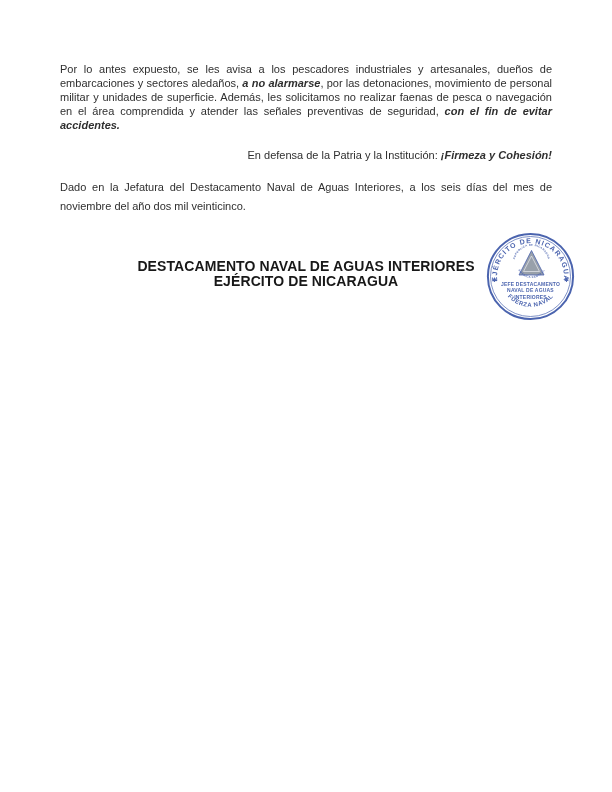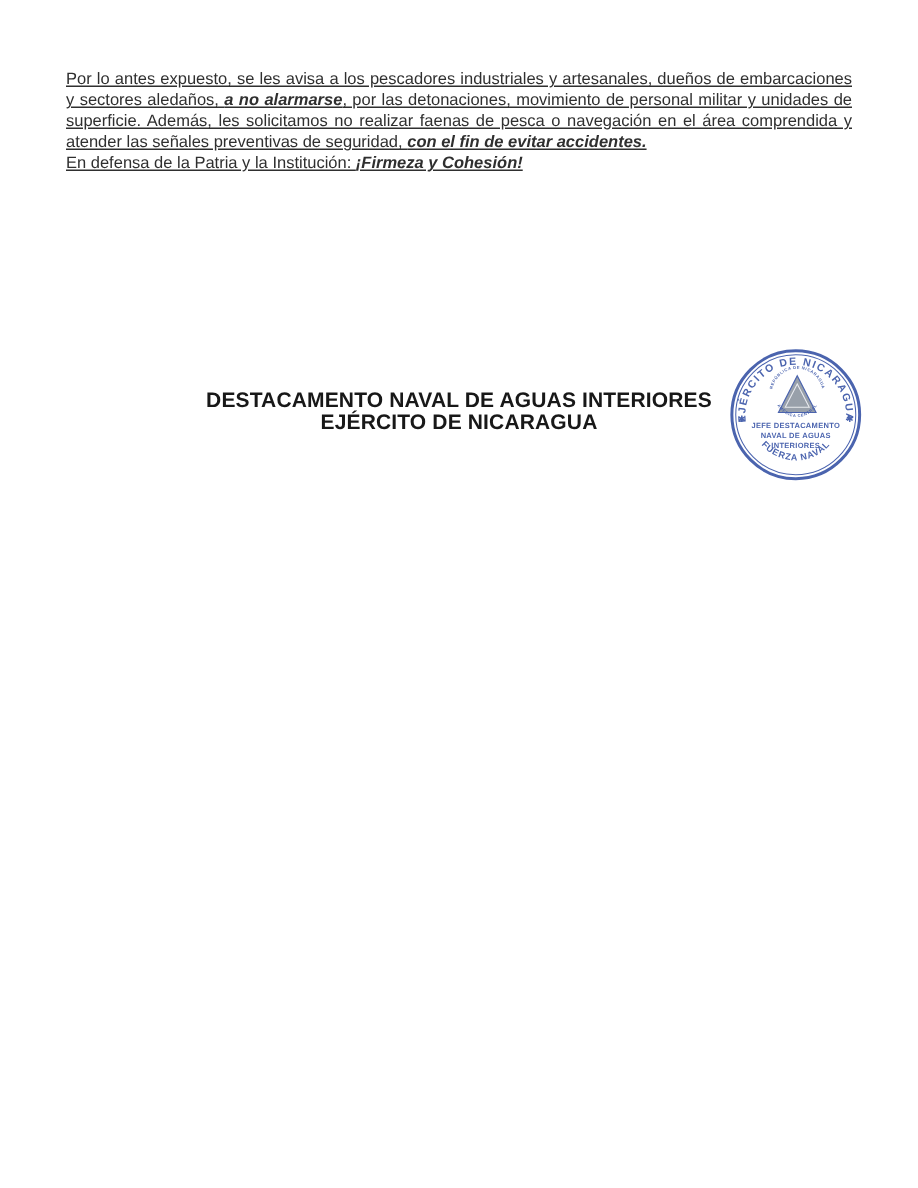--- a/index.html
+++ b/index.html
@@ -17,25 +17,25 @@
   }
   .doc-body {
     position: absolute;
     left: 44px;
     top: 46px;
     width: 524px;
     font-size: 11px;
     line-height: 14px;
     color: #2f2f2f;
   }
-  .doc-body p { margin: 0; text-decoration: underline; }
+  .doc-body p { margin: 16px; }
   .p-justify { text-align: justify; text-align-last: left; }
   .p1 { margin-bottom: 14px; }
   .p2 { margin-bottom: 13px; }
-  .p3 { margin-bottom: 13px; }
+  .p3 { margin-bottom: 13px; text-align: right; }
   .p4 { line-height: 18.5px; }
   .bi { font-weight: bold; font-style: italic; }
   .sig-block {
     position: absolute;
     left: 0;
     right: 0;
     top: 259px;
     text-align: center;
     font-size: 14px;
     line-height: 14.5px;
@@ -61,20 +61,21 @@
 <body>
 
 <div class="page">
 
   <div class="doc-body">
     <p class="p1 p-justify"><span>Por lo antes expuesto, se les avisa a los pescadores industriales y artesanales, dueños de embarcaciones y sectores aledaños, </span><span class="bi">a no alarmarse</span><span>, por las detonaciones, movimiento de personal militar y unidades de superficie. Además, les solicitamos no realizar faenas de pesca o navegación en el área comprendida y atender las señales preventivas de seguridad, </span><span class="bi">con el fin de evitar accidentes.</span></p>
 
 
     <p class="p3"><span>En defensa de la Patria y la Institución: </span><span class="bi">¡Firmeza y Cohesión!</span></p>
 
+    <p class="p4 p-justify">Dado en la Jefatura del Destacamento Naval de Aguas Interiores, a los seis días del mes de noviembre del año dos mil veinticinco.</p>
   </div>
 
   <div class="sig-block">
     <div>DESTACAMENTO NAVAL DE AGUAS INTERIORES</div>
     <div>EJÉRCITO DE NICARAGUA</div>
   </div>
 
   <div class="seal-wrap">
     <svg width="89" height="89" viewBox="0 0 89 89">
       <defs>

